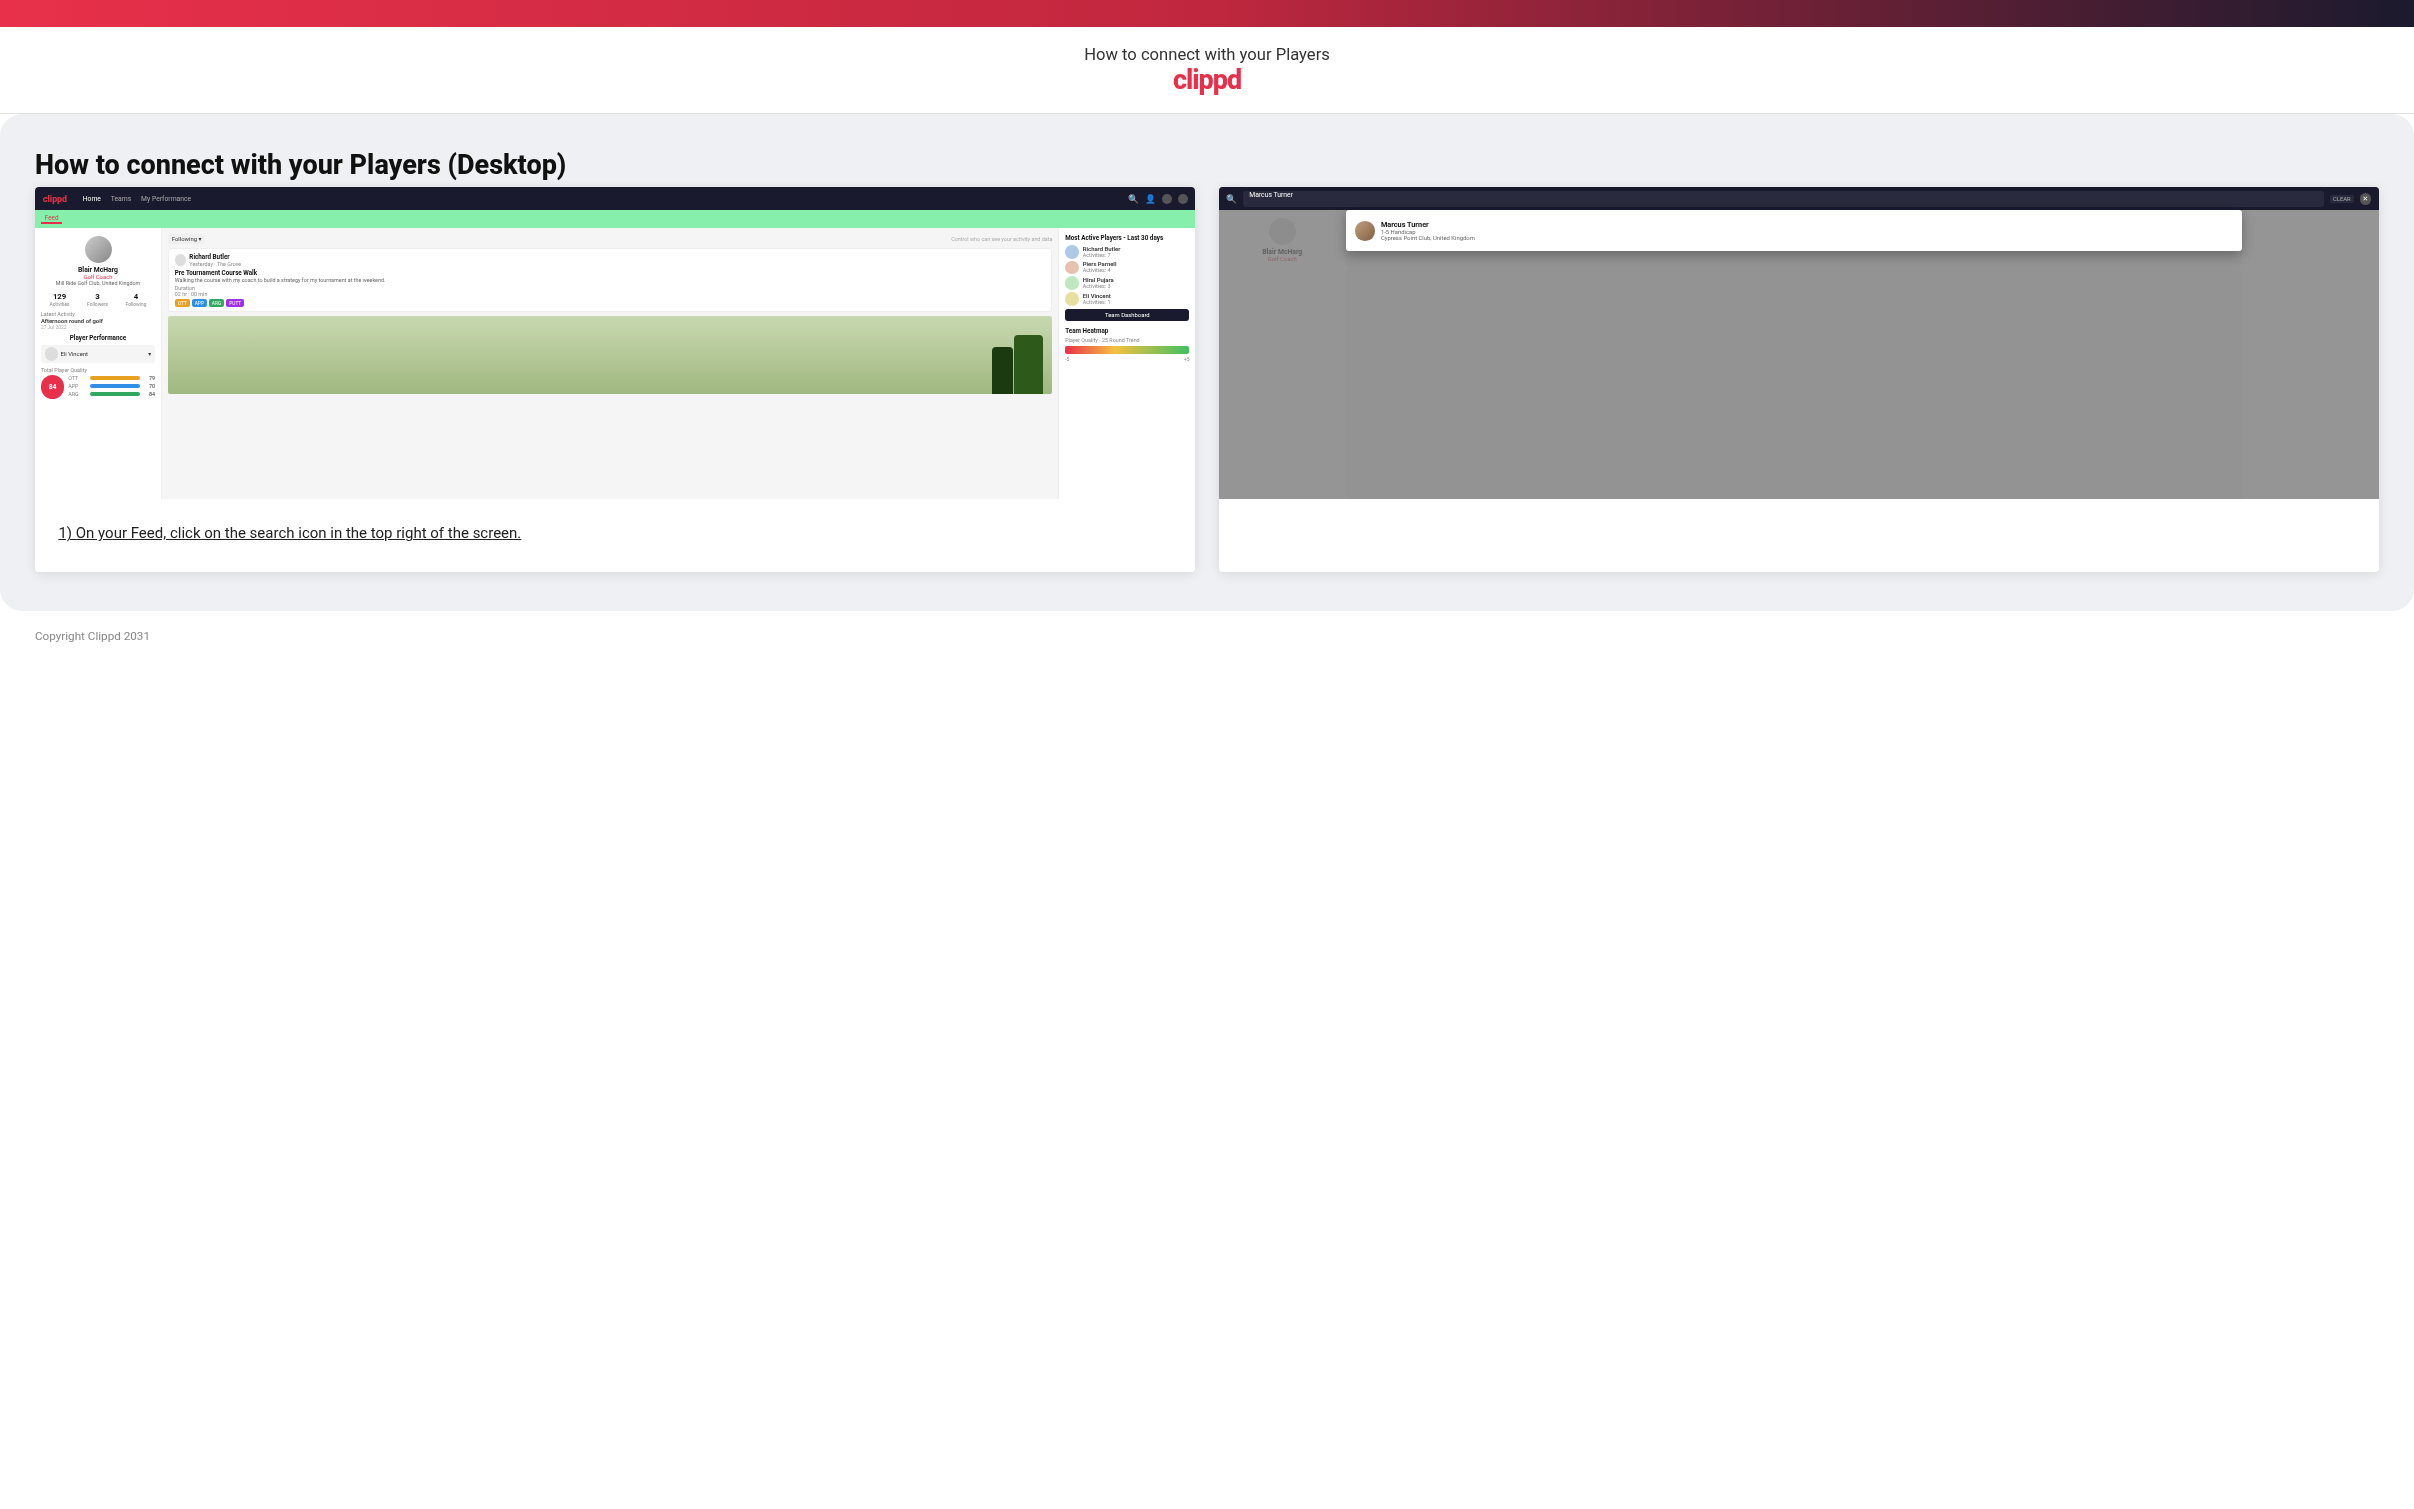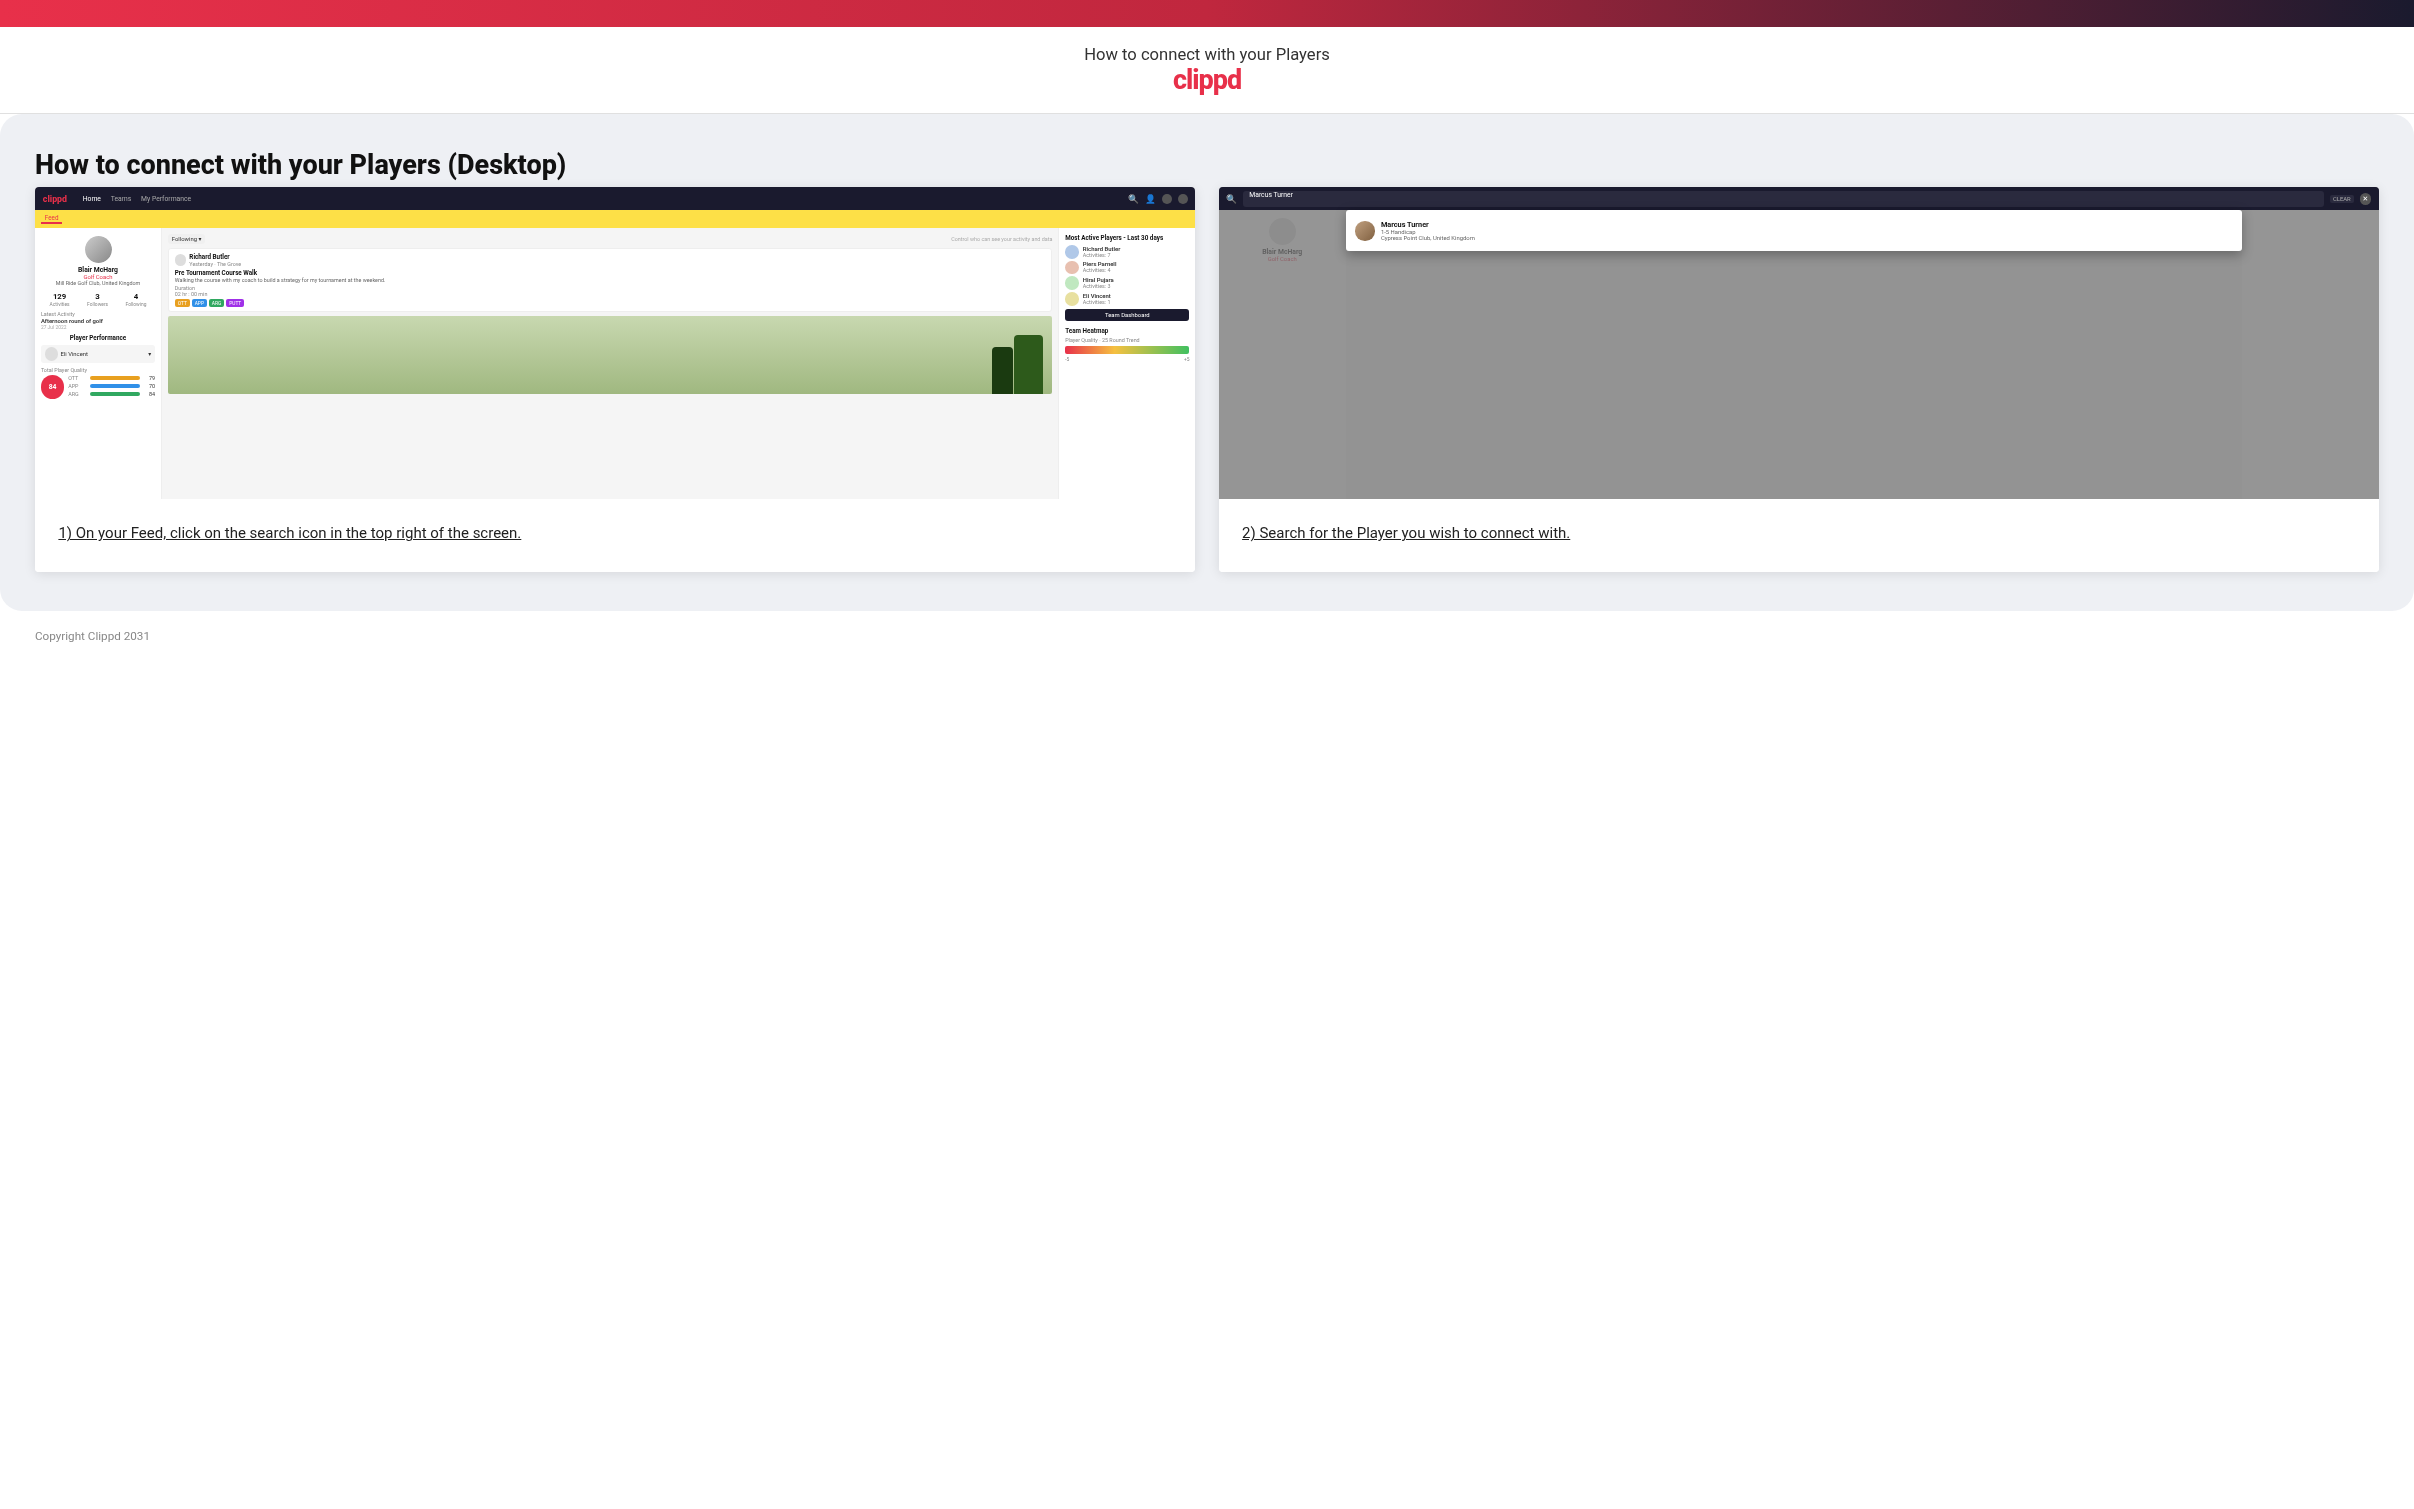--- a/index.html
+++ b/index.html
@@ -223,21 +223,21 @@
       border-radius: 50%;
       background: #e8304a;
       color: #fff;
       font-size: 6.8px;
       font-weight: 700;
       display: flex;
       align-items: center;
       justify-content: center;
     }
     .mini-feed-tab {
-      background: #fde047;
+      background: #86efac;
       height: 17.6px;
       display: flex;
       align-items: center;
       padding: 0 5.9px;
     }
     .mini-tab {
       font-size: 6.3px;
       color: #888;
       padding: 0 3.9px;
     }
@@ -710,23 +710,20 @@
           <div style="position:absolute;top:23.4px;left:0;width:127px;bottom:0;background:#fff;opacity:0.4;z-index:1;padding:7.8px 5.9px;">
             <div style="text-align:center;">
               <div style="width:27px;height:27px;border-radius:50%;background:#ddd;margin:0 auto 2.9px;"></div>
               <div style="font-size:6.8px;font-weight:700;">Blair McHarg</div>
               <div style="font-size:5.9px;color:#e8304a;">Golf Coach</div>
             </div>
           </div>
           <div style="position:absolute;top:23.4px;right:0;width:137px;bottom:0;background:#fff;opacity:0.4;z-index:1;"></div>
         </div>
       </div>
-      <div class="caption-area">
-        <div class="caption-step">2) Search for the Player you wish to connect with.</div>
-      </div>
     </div>
 
   </div>
 </div>
 
 <div class="footer">
   <span>Copyright Clippd 2031</span>
 </div>
 
 

